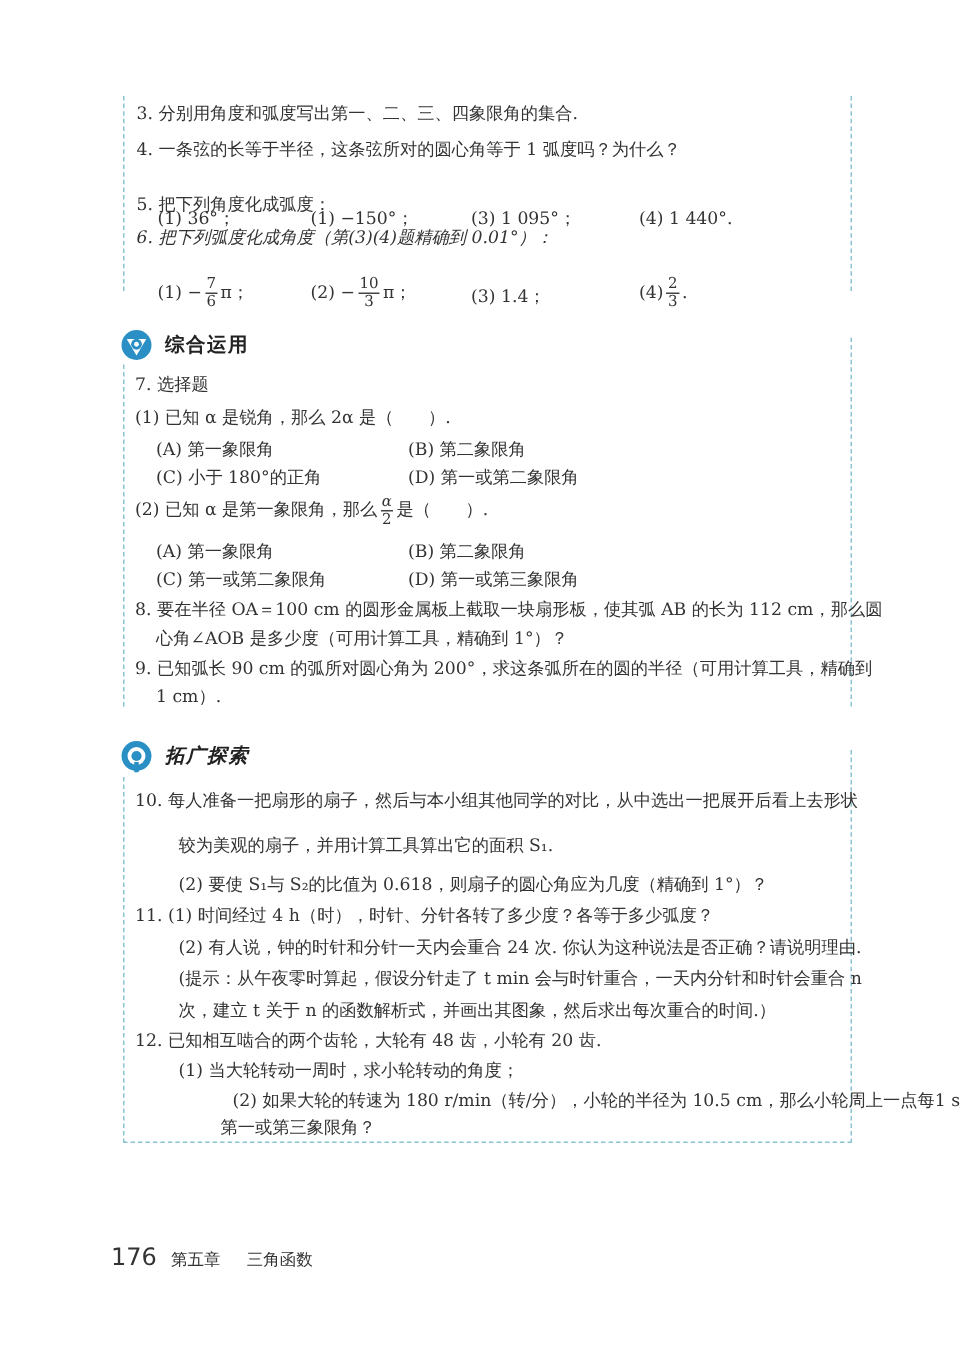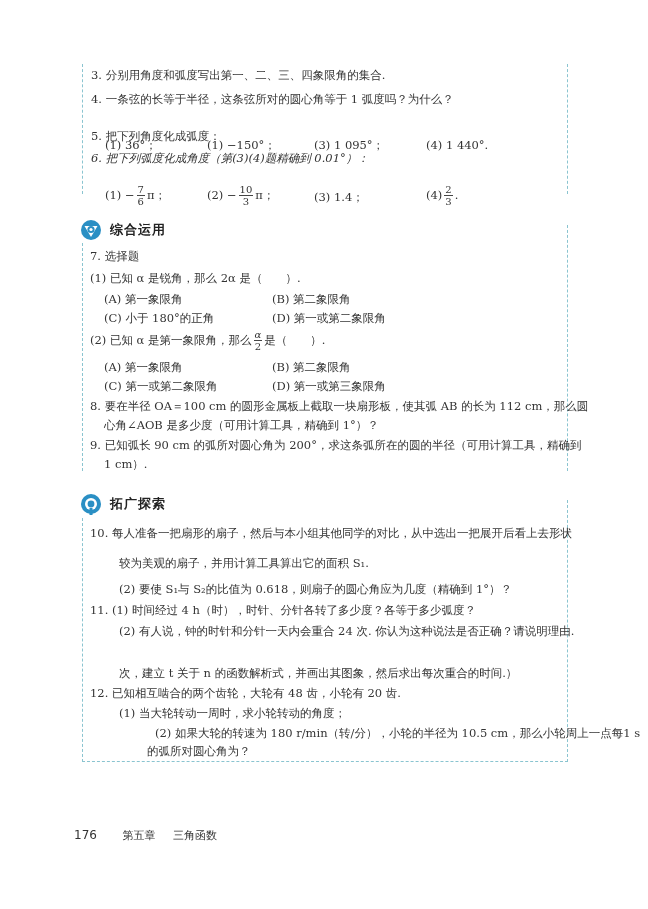--- a/index.html
+++ b/index.html
@@ -19,21 +19,21 @@
   .indent2 { left: 37px; }
   .indent3 { left: 52px; }
   .col { position: absolute; white-space: nowrap; }
   .frac { display: inline-block; vertical-align: middle; text-align: center; font-size: 10px; line-height: 11px; margin: 0 2px; }
   .frac .num { display: block; border-bottom: 0.8px solid #444; padding: 0 1px; }
   .frac .den { display: block; padding: 0 1px; }
   .section-head { position: absolute; left: 80px; display: flex; align-items: center; }
   .section-head .icon { width: 22px; height: 22px; margin-right: 8px; }
   .section-head .title { font-family: "DejaVu Sans", "Liberation Sans", sans-serif; font-size: 13px; font-weight: bold; color: #222; letter-spacing: 1px; }
   .footer { position: absolute; left: 74px; top: 828px; font-size: 11px; color: #333; white-space: nowrap; }
-  .footer .pnum { font-family: "DejaVu Sans", "Liberation Sans", sans-serif; font-size: 12px; margin-right: 22px; text-align: center; }
+  .footer .pnum { font-family: "DejaVu Sans", "Liberation Sans", sans-serif; font-size: 16px; margin-right: 6px; text-align: center; }
   .footer .chap { margin-right: 14px; }
 </style>
 </head>
 <body>
 
 <div class="page">
 
   <div class="box" style="top:64px;height:130px;">
     <div class="line" style="top:4px;">3. 分别用角度和弧度写出第一、二、三、四象限角的集合.</div>
     <div class="line" style="top:28px;">4. 一条弦的长等于半径，这条弦所对的圆心角等于 1 弧度吗？为什么？</div>
@@ -91,42 +91,43 @@
     <div class="line indent1" style="top:154px;width:460px;">
       <span class="col" style="left:0;">(C) 第一或第二象限角</span>
       <span class="col" style="left:168px;">(D) 第一或第三象限角</span>
     </div>
     <div class="line" style="top:174px;">8. 要在半径 OA＝100 cm 的圆形金属板上截取一块扇形板，使其弧 AB 的长为 112 cm，那么圆</div>
     <div class="line indent1" style="top:193px;">心角∠AOB 是多少度（可用计算工具，精确到 1°）？</div>
     <div class="line" style="top:213px;">9. 已知弧长 90 cm 的弧所对圆心角为 200°，求这条弧所在的圆的半径（可用计算工具，精确到</div>
     <div class="line indent1" style="top:232px;">1 cm）.</div>
   </div>
 
-  <div class="section-head" style="top:493px;">
+  <div class="section-head" style="top:493px;font-style:italic;">
     <svg class="icon" viewBox="0 0 22 22">
       <circle cx="11" cy="11" r="10" fill="#2a8fc4"></circle>
       <circle cx="11" cy="11" r="6" fill="#ffffff"></circle>
       <circle cx="11" cy="11" r="3.4" fill="#2a8fc4"></circle>
       <rect x="9.5" y="15" width="3" height="7" fill="#2a8fc4"></rect>
     </svg>
     <span class="title">拓广探索</span>
   </div>
 
   <div class="box closed" style="top:500px;height:262px;border-left:none;">
     <div style="position:absolute;left:0;top:18px;height:244px;border-left:1px dashed #8ac4d0;"></div>
     <div class="line" style="top:26px;">10. 每人准备一把扇形的扇子，然后与本小组其他同学的对比，从中选出一把展开后看上去形状</div>
     <div class="line indent2" style="top:56px;">较为美观的扇子，并用计算工具算出它的面积 S₁.</div>
     <div class="line indent2" style="top:82px;">(2) 要使 S₁与 S₂的比值为 0.618，则扇子的圆心角应为几度（精确到 1°）？</div>
     <div class="line" style="top:103px;">11. (1) 时间经过 4 h（时），时针、分针各转了多少度？各等于多少弧度？</div>
     <div class="line indent2" style="top:124px;">(2) 有人说，钟的时针和分针一天内会重合 24 次. 你认为这种说法是否正确？请说明理由.</div>
+    <div class="line indent2" style="top:145px;">(提示：从午夜零时算起，假设分针走了 t min 会与时针重合，一天内分针和时针会重合 n</div>
     <div class="line indent2" style="top:166px;">次，建立 t 关于 n 的函数解析式，并画出其图象，然后求出每次重合的时间.）</div>
     <div class="line" style="top:186px;">12. 已知相互啮合的两个齿轮，大轮有 48 齿，小轮有 20 齿.</div>
     <div class="line indent2" style="top:206px;">(1) 当大轮转动一周时，求小轮转动的角度；</div>
     <div class="line indent2" style="top:226px;margin-left:36px;">(2) 如果大轮的转速为 180 r/min（转/分），小轮的半径为 10.5 cm，那么小轮周上一点每1 s</div>
-    <div class="line indent3" style="top:244px;left:65px;">的弧所对圆心角为？</div>
+    <div class="line indent3" style="top:244px;left:65px;">第一或第三象限角？</div>
   </div>
 
   <div class="footer">
     <span class="pnum">176</span>
     <span class="chap">第五章</span>
     <span>三角函数</span>
   </div>
 
 </div>
 

